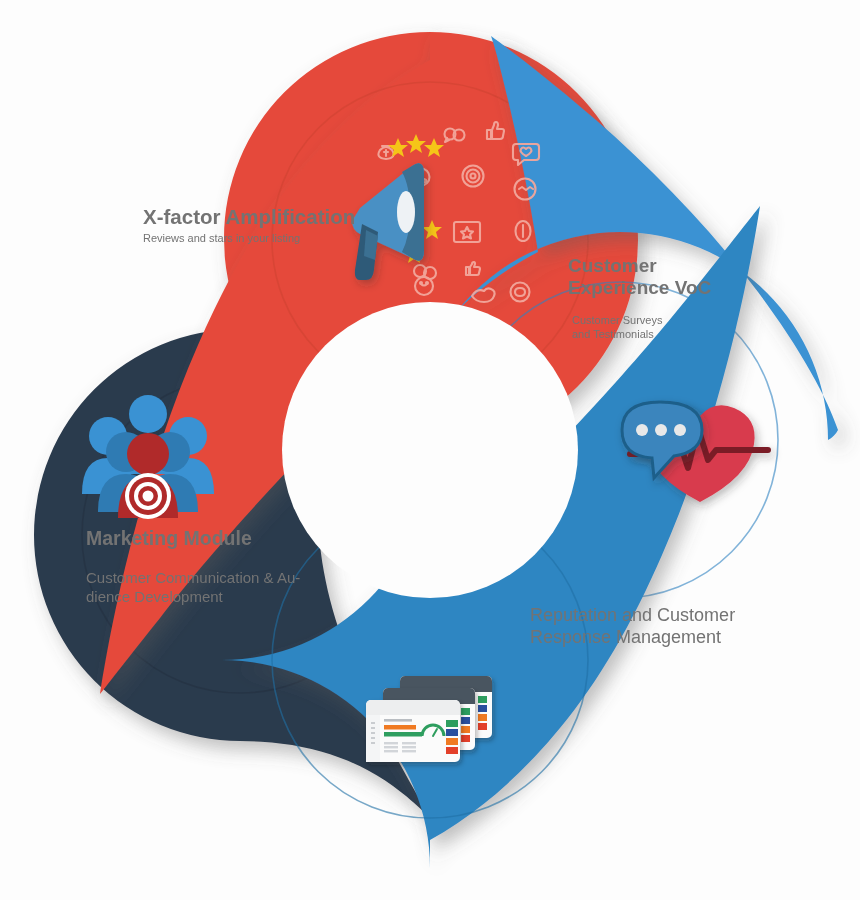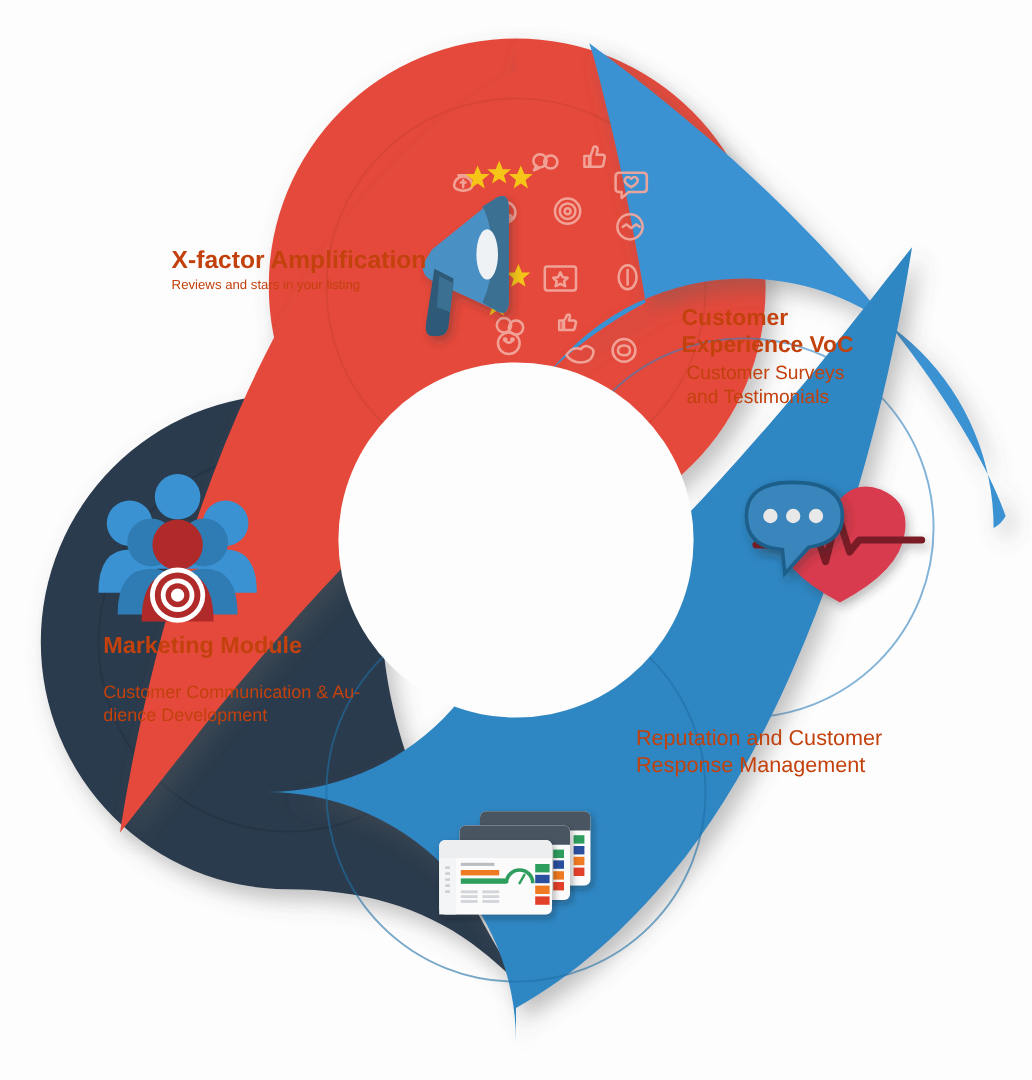--- a/index.html
+++ b/index.html
@@ -6,33 +6,33 @@
   html,body{margin:0;padding:0;}
   body{
     width:860px;height:900px;
     background:#ffffff;
     font-family:"Liberation Sans", sans-serif;
     overflow:hidden;
   }
   #stage{position:relative;width:860px;height:900px;background:#fdfdfd;}
   #diagram{position:absolute;left:0;top:0;width:860px;height:900px;}
 
-  .lbl{position:absolute;color:#c2410c;pointer-events:none;}
+  .lbl{position:absolute;color:#737373;pointer-events:none;}
   .lbl .ttl{font-weight:bold;line-height:1.14;margin:0;white-space:pre-line;}
   .lbl .sub{font-weight:normal;line-height:1.22;margin:0;white-space:pre-line;}
 
   
   #lbl-xfactor{left:143px;top:205px;width:300px;}
   #lbl-xfactor .ttl{font-size:20.5px;}
   #lbl-xfactor .sub{font-size:11px;margin-top:4px;}
 
   
   #lbl-voc{left:568px;top:255px;width:240px;}
   #lbl-voc .ttl{font-size:19px;}
-  #lbl-voc .sub{font-size:16px;margin-top:4px;margin-left:4px;}
+  #lbl-voc .sub{font-size:11px;margin-top:16px;margin-left:4px;}
 
   
   #lbl-marketing{left:86px;top:527px;width:290px;}
   #lbl-marketing .ttl{font-size:19.5px;}
   #lbl-marketing .sub{font-size:15px;margin-top:20px;}
 
   
   #lbl-reputation{left:530px;top:603px;width:250px;}
   #lbl-reputation .ttl{font-size:15.5px;letter-spacing:2.1px;}
   #lbl-reputation .sub{font-size:18px;margin-top:2px;letter-spacing:0;}

